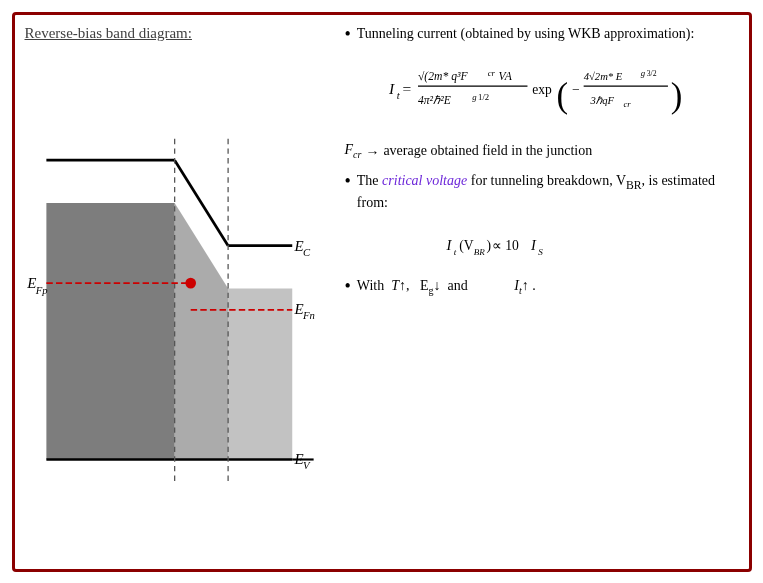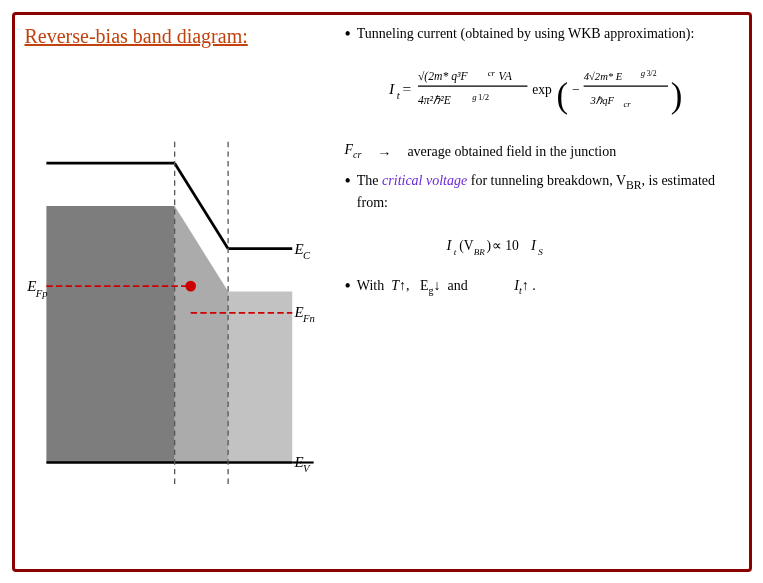--- a/index.html
+++ b/index.html
@@ -23,24 +23,24 @@
       padding: 10px;
       gap: 10px;
     }
     .left-panel {
       width: 310px;
       flex-shrink: 0;
       display: flex;
       flex-direction: column;
     }
     .diagram-title {
-      font-size: 20px;
+      font-size: 15px;
       text-decoration: underline;
       margin-bottom: 8px;
-      color: #c2410c;
+      color: #404040;
     }
     .diagram-area {
       flex: 1;
       position: relative;
     }
     svg.band-diagram {
       width: 100%;
       height: 100%;
     }
     .right-panel {
@@ -56,22 +56,22 @@
       align-items: flex-start;
       gap: 6px;
       line-height: 1.35;
     }
     .bullet-dot {
       font-size: 18px;
       line-height: 1.1;
     }
     .fcr-line {
       display: flex;
-      align-items: flex-end;
-      gap: 16px;
+      align-items: center;
+      gap: 4px;
       margin: 4px 0 4px 0;
       font-size: 14px;
     }
     .critical-text { color: #6d28d9; font-style: italic; }
     .formula-container {
       display: flex;
       justify-content: center;
       align-items: center;
       margin: 4px 0;
     }

